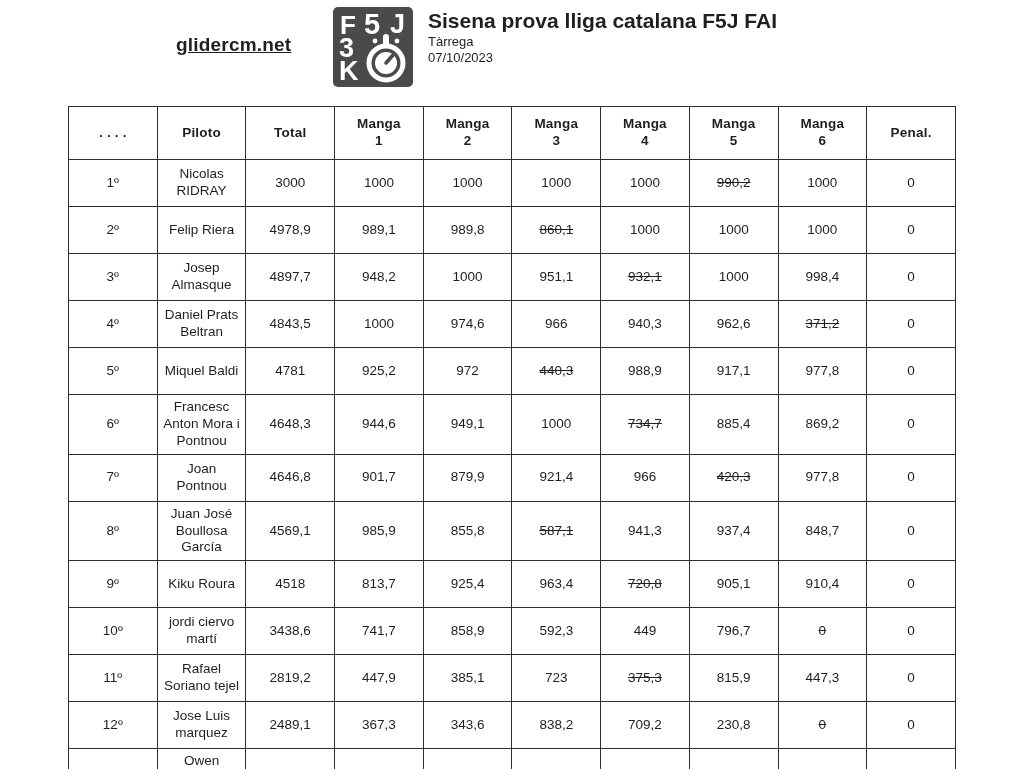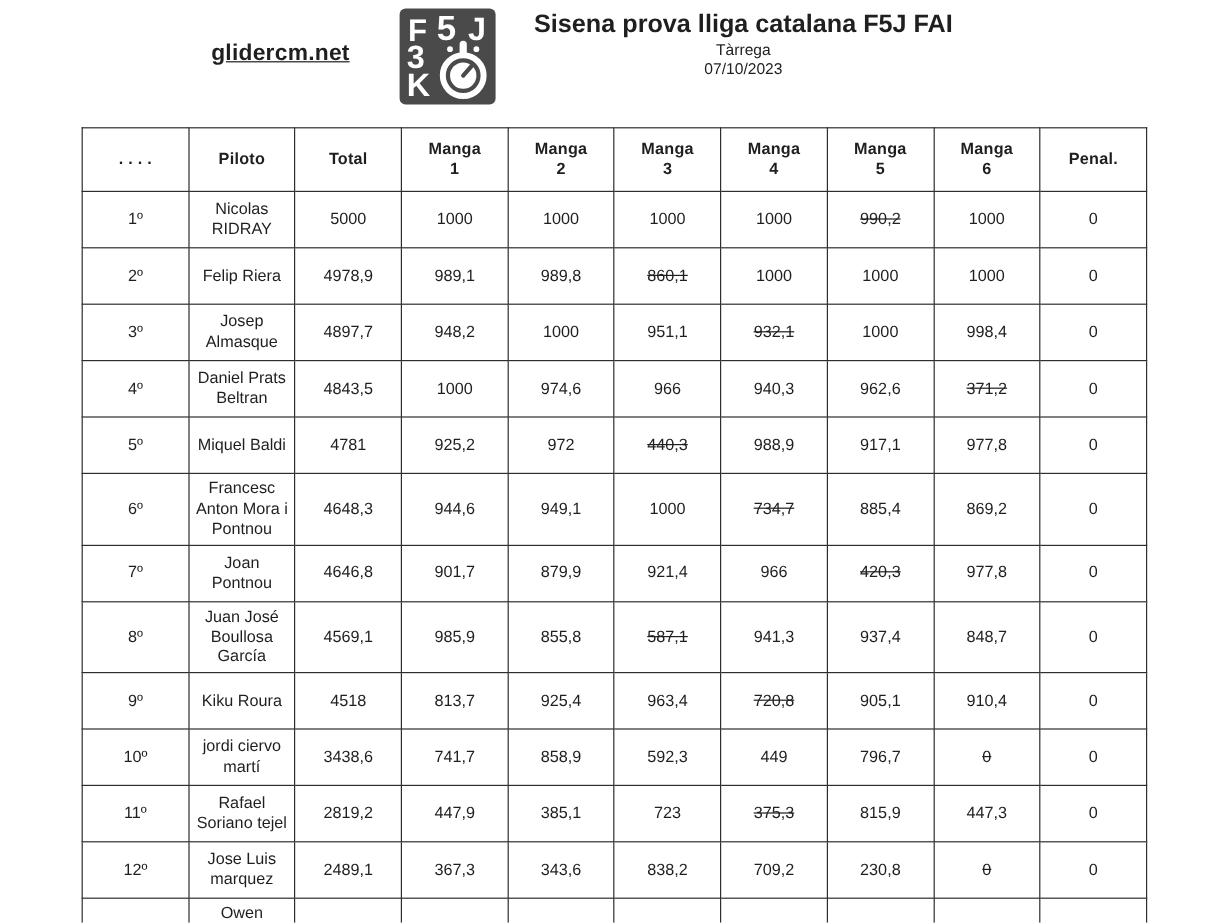--- a/index.html
+++ b/index.html
@@ -49,23 +49,22 @@
   }
   .logo .l-f { left: 7px;  top: 5px;  font-size: 26px; }
   .logo .l-5 { left: 31px; top: 3px;  font-size: 29px; }
   .logo .l-j { left: 57px; top: 4px;  font-size: 27px; }
   .logo .l-3 { left: 6px;  top: 28px; font-size: 27px; }
   .logo .l-k { left: 6px;  top: 51px; font-size: 27px; }
   .logo svg { position: absolute; right: 5px; bottom: 4px; }
 
   .title-block {
     position: absolute;
-    left: 445px;
+    left: 428px;
     top: 9px;
-    text-align: center;
   }
   .page-title {
     margin: 0;
     font-size: 21px;
     font-weight: bold;
     white-space: nowrap;
   }
   .event-meta {
     margin-top: 1px;
     font-size: 13px;
@@ -157,21 +156,21 @@
 5</th>
           <th>Manga
 6</th>
           <th>Penal.</th>
         </tr>
     </thead>
     <tbody id="body-rows">
         <tr>
           <td>1º</td>
           <td>Nicolas RIDRAY</td>
-          <td>5000</td>
+          <td>3000</td>
           <td>1000</td>
           <td>1000</td>
           <td>1000</td>
           <td>1000</td>
           <td class="struck">990,2</td>
           <td>1000</td>
           <td>0</td>
         </tr>
         <tr>
           <td>2º</td>

